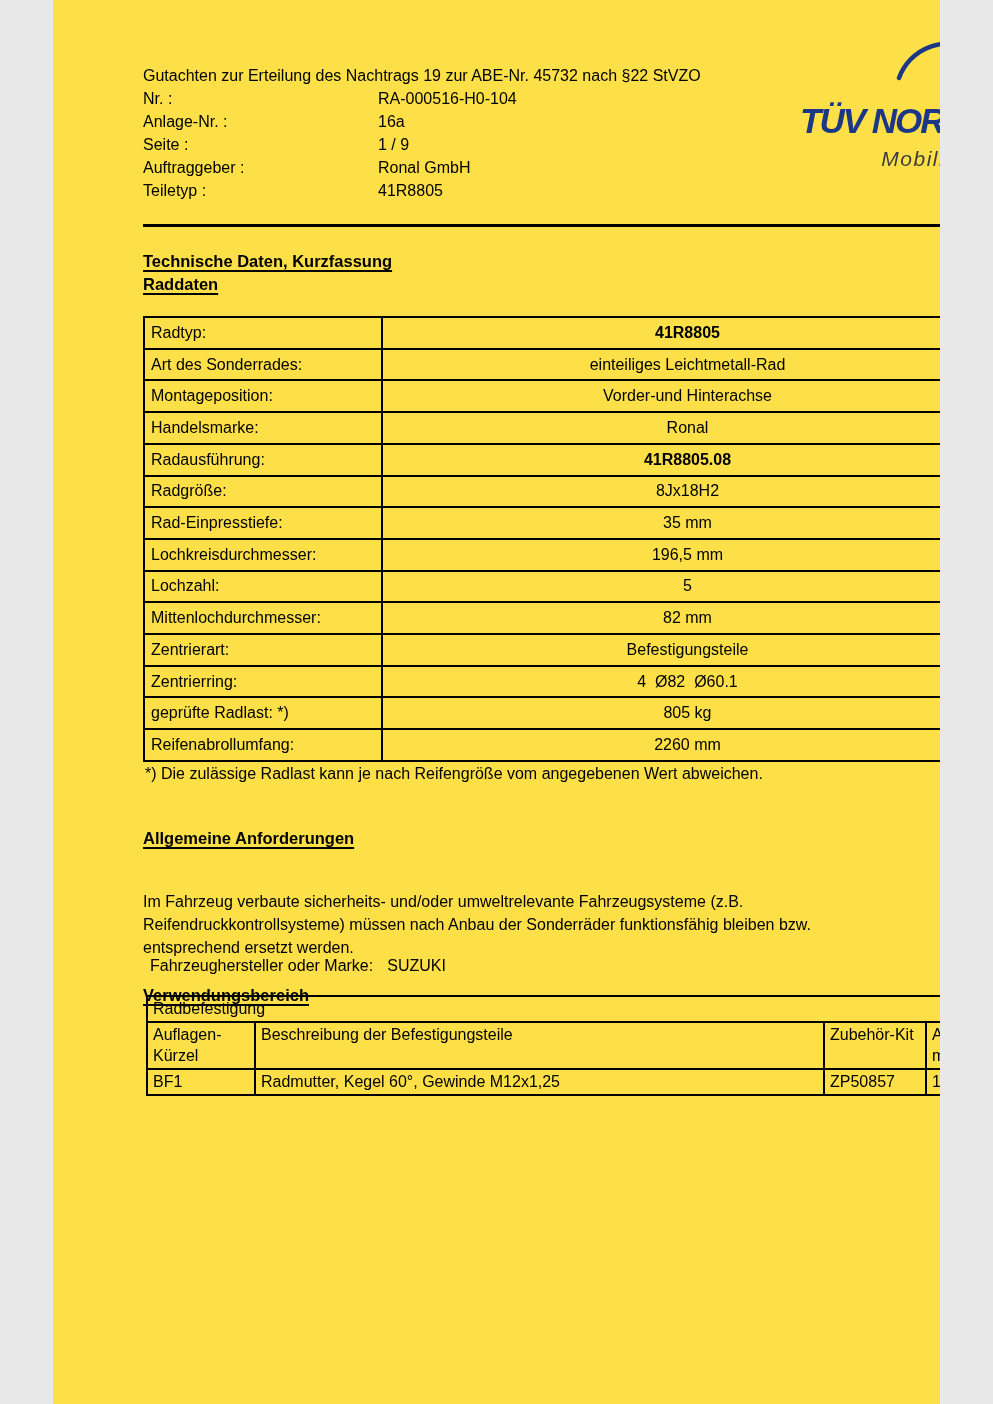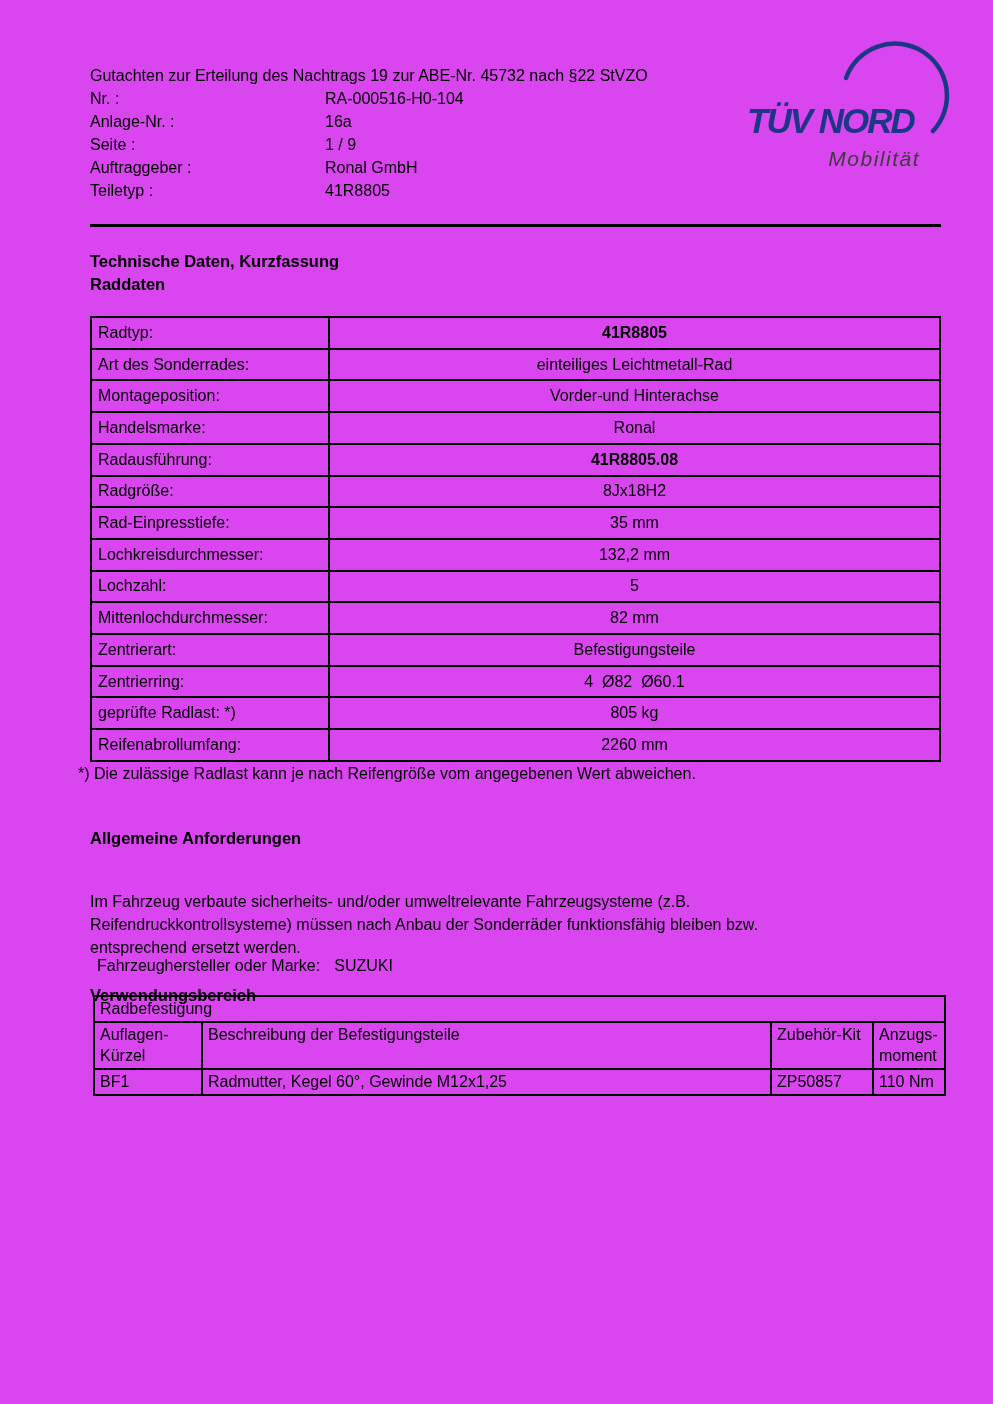--- a/index.html
+++ b/index.html
@@ -1,21 +1,21 @@
 <!DOCTYPE html>
 <html><head>
 <meta charset="utf-8">
 <style>
   * { margin: 0; padding: 0; box-sizing: border-box; }
   html, body { background: #e8e8e8; }
   .page {
     position: relative;
-    width: 993px;
+    width: 887px;
     height: 1404px;
-    background: #d946ef;
+    background: #fde047;
     font-family: "Liberation Sans", sans-serif;
     color: #000000;
     overflow: hidden;
     margin: 0 auto;
     padding-left: 47px;
   }
   
   .header-block {
     position: absolute;
     left: 90px; top: 64px;
@@ -42,20 +42,21 @@
     width: 851px; height: 3px;
     background: #000;
   }
 
   
   .heading {
     position: absolute;
     left: 90px;
     font-size: 16.5px;
     font-weight: bold;
+    text-decoration: underline;
     text-decoration-thickness: 2px;
     text-underline-offset: 3px;
     white-space: nowrap;
   }
   .h-sec1 { top: 252px; }
   .h-sec1-sub { top: 275px; }
   .h-allg { top: 829px; }
   .h-verw { top: 986px; }
 
   
@@ -67,21 +68,21 @@
     font-size: 16px;
   }
   .rad-table td { border: 2px solid #000; height: 29px; vertical-align: middle; }
   .rad-label { padding-left: 6px; text-align: left; margin-left: 43px; }
   .rad-value { text-align: center; white-space: pre-wrap; }
   .v-bold { font-weight: bold; }
 
   
   .footnote {
     position: absolute;
-    left: 78px; top: 765px;
+    left: 92px; top: 765px;
     font-size: 16px;
     white-space: nowrap;
   }
 
   
   .allg-text {
     position: absolute;
     left: 90px; top: 852px;
     width: 820px;
     font-size: 16px;
@@ -187,21 +188,21 @@
       <tr>
         <td class="rad-label">Radgröße:</td>
         <td class="rad-value">8Jx18H2</td>
       </tr>
       <tr>
         <td class="rad-label">Rad-Einpresstiefe:</td>
         <td class="rad-value">35 mm</td>
       </tr>
       <tr>
         <td class="rad-label">Lochkreisdurchmesser:</td>
-        <td class="rad-value">132,2 mm</td>
+        <td class="rad-value">196,5 mm</td>
       </tr>
       <tr>
         <td class="rad-label">Lochzahl:</td>
         <td class="rad-value">5</td>
       </tr>
       <tr>
         <td class="rad-label">Mittenlochdurchmesser:</td>
         <td class="rad-value">82 mm</td>
       </tr>
       <tr>

